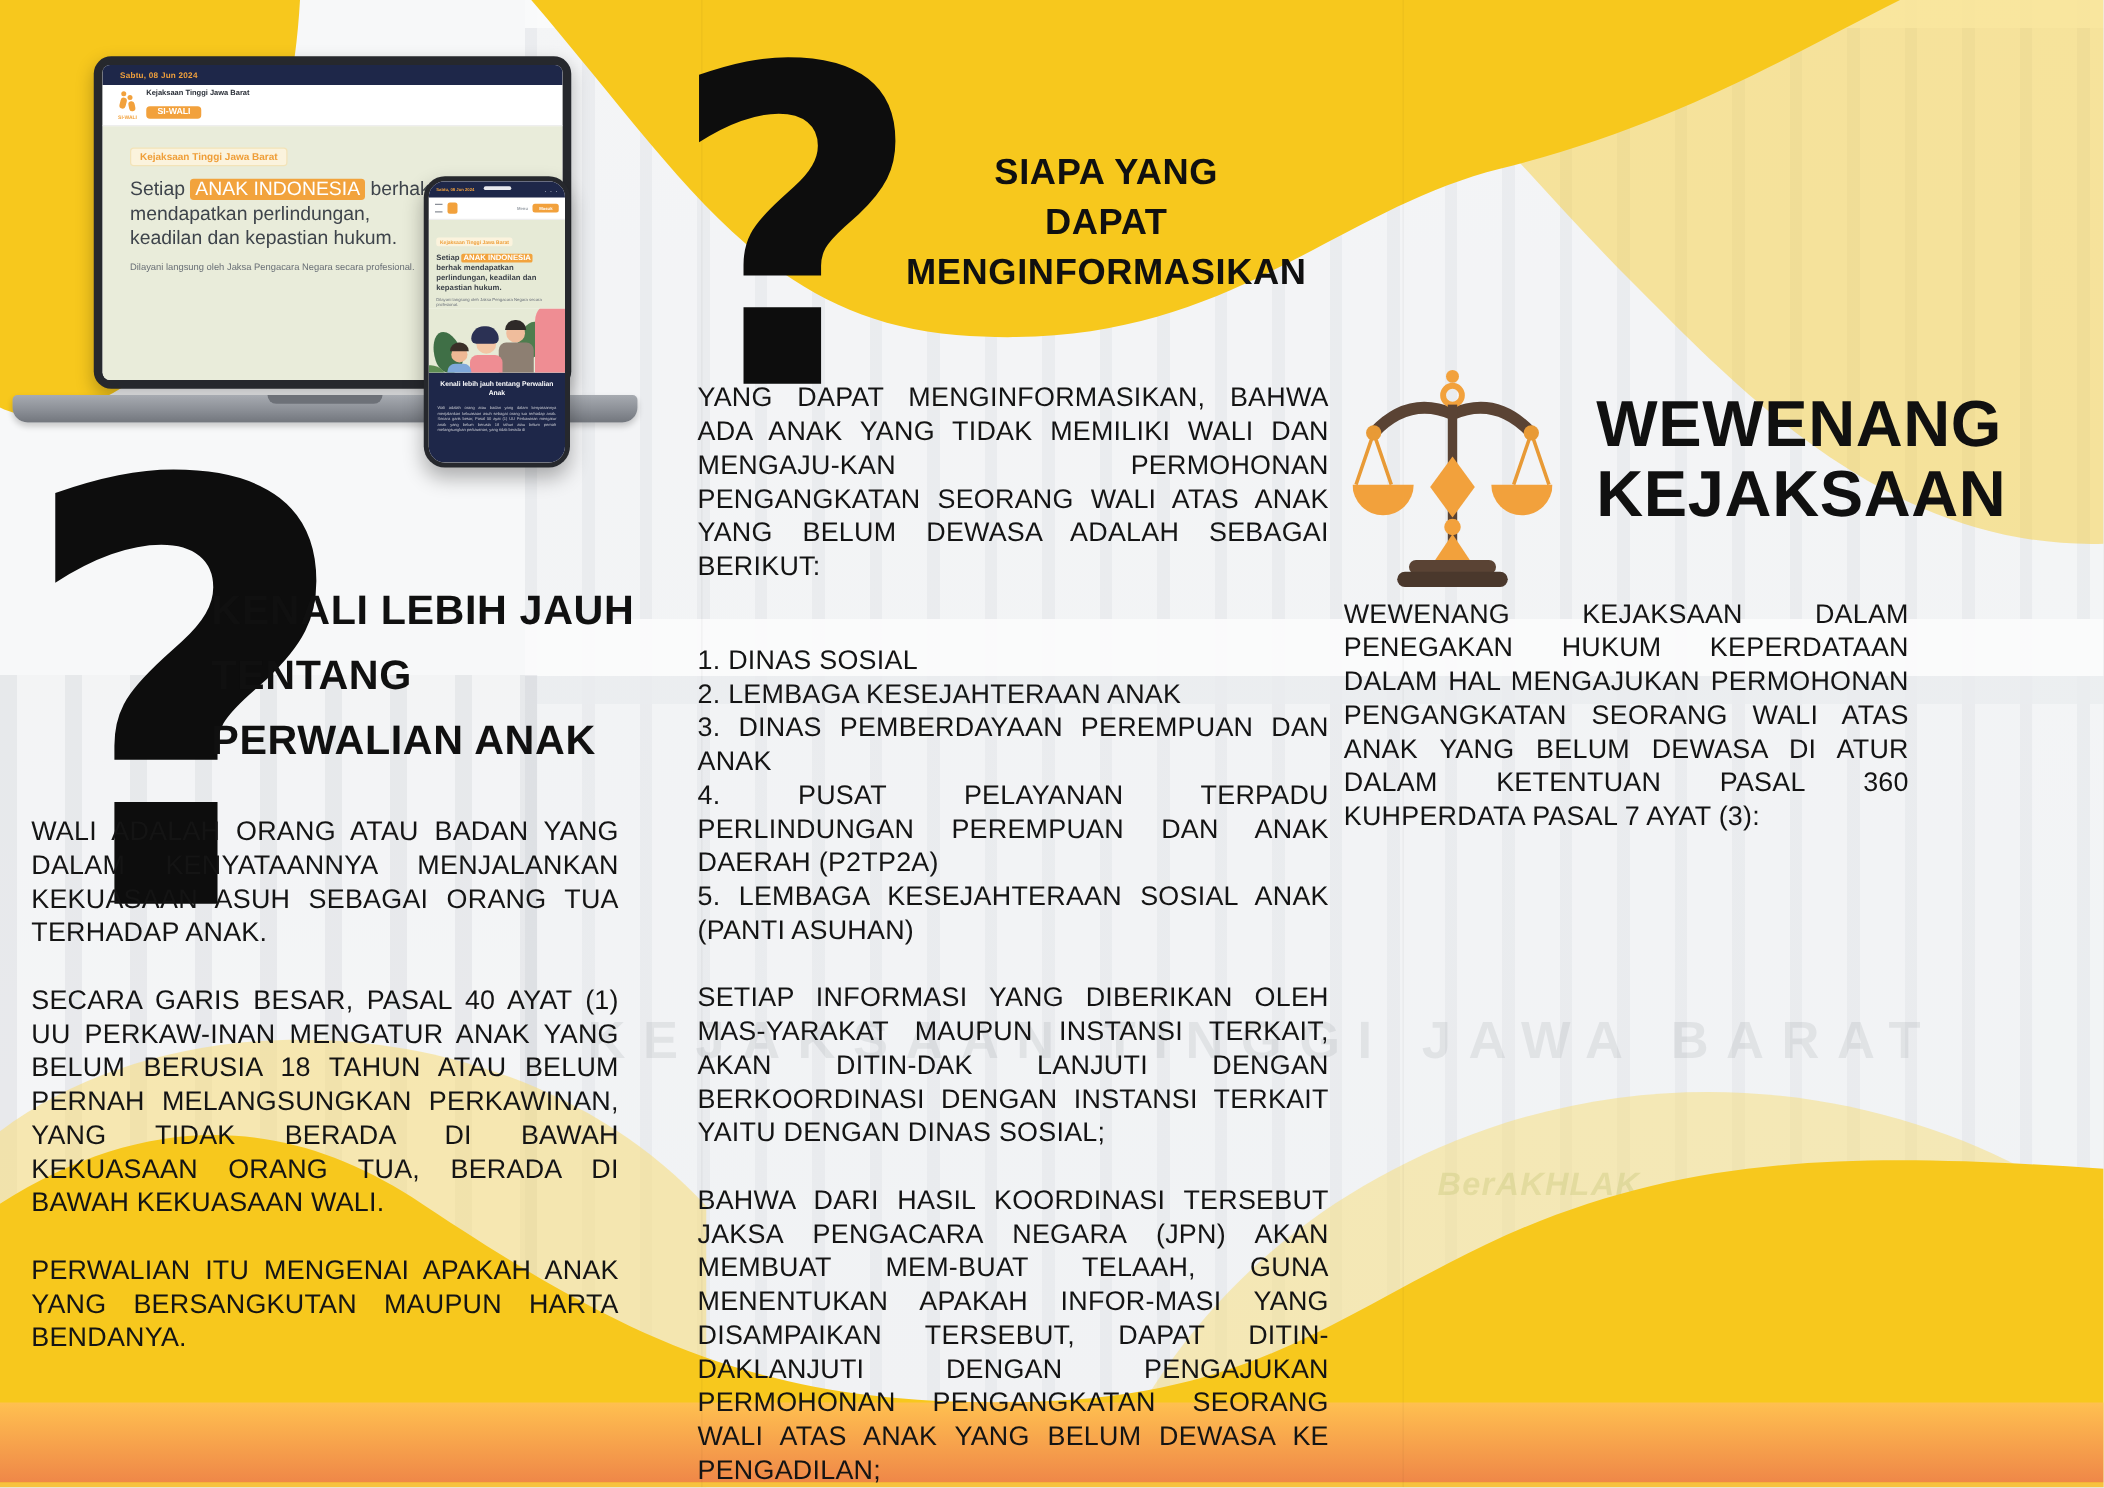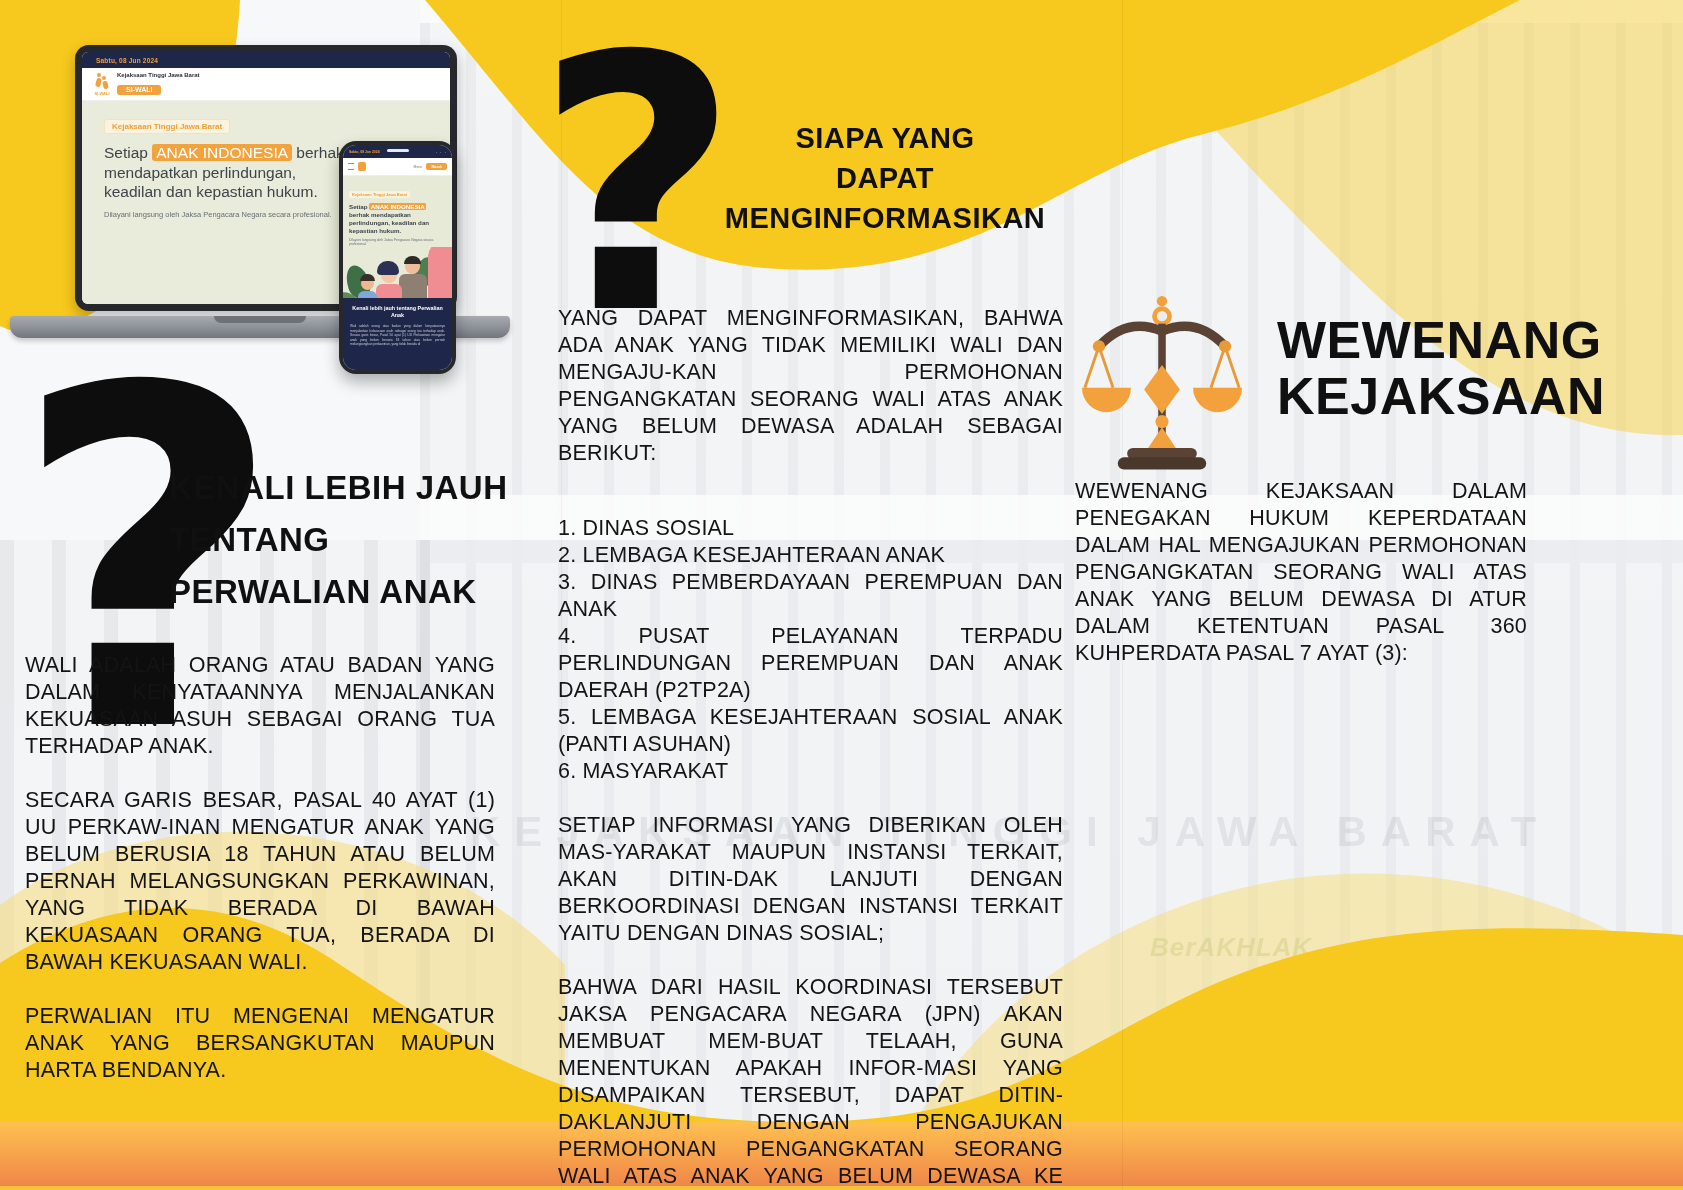--- a/index.html
+++ b/index.html
@@ -225,36 +225,35 @@
     </div>
   </div>
 
   <div class="qmark" style="left:12px;top:352px;font-size:468px;">?</div>
   <div class="head" style="left:169px;top:462px;width:340px;font-size:33px;line-height:52px;">KENALI LEBIH JAUH
 TENTANG
 PERWALIAN ANAK</div>
   <div class="body-text" style="left:25px;top:652px;width:470px;">
     <p>WALI ADALAH ORANG ATAU BADAN YANG DALAM KENYATAANNYA MENJALANKAN KEKUASAAN ASUH SEBAGAI ORANG TUA TERHADAP ANAK.</p>
     <p>SECARA GARIS BESAR, PASAL 40 AYAT (1) UU PERKAW-INAN MENGATUR ANAK YANG BELUM BERUSIA 18 TAHUN ATAU BELUM PERNAH MELANGSUNGKAN PERKAWINAN, YANG TIDAK BERADA DI BAWAH KEKUASAAN ORANG TUA, BERADA DI BAWAH KEKUASAAN WALI.</p>
-    <p>PERWALIAN ITU MENGENAI MENGATUR ANAK YANG BERSANGKUTAN MAUPUN HARTA BENDANYA.</p>
+    <p>PERWALIAN ITU MENGENAI APAKAH ANAK YANG BERSANGKUTAN MAUPUN HARTA BENDANYA.</p>
   </div>
 
   <div class="qmark" style="left:535px;top:28px;font-size:352px;">?</div>
   <div class="head" style="left:700px;top:118px;width:370px;font-size:29px;line-height:40px;text-align:center;">SIAPA YANG
 DAPAT
 MENGINFORMASIKAN</div>
   <div class="body-text" style="left:558px;top:305px;width:505px;">
     <p>YANG DAPAT MENGINFORMASIKAN, BAHWA ADA ANAK YANG TIDAK MEMILIKI WALI DAN MENGAJU-KAN PERMOHONAN PENGANGKATAN SEORANG WALI ATAS ANAK YANG BELUM DEWASA ADALAH SEBAGAI BERIKUT:</p>
     <div class="list" style="margin-bottom:27px;margin-top:48px;">
       <div>1. DINAS SOSIAL</div>
       <div>2. LEMBAGA KESEJAHTERAAN ANAK</div>
       <div>3. DINAS PEMBERDAYAAN PEREMPUAN DAN ANAK</div>
       <div>4. PUSAT PELAYANAN TERPADU PERLINDUNGAN PEREMPUAN DAN ANAK DAERAH (P2TP2A)</div>
       <div>5. LEMBAGA KESEJAHTERAAN SOSIAL ANAK (PANTI ASUHAN)</div>
-      <div>6. MASYARAKAT</div>
     </div>
     <p>SETIAP INFORMASI YANG DIBERIKAN OLEH MAS-YARAKAT MAUPUN INSTANSI TERKAIT, AKAN DITIN-DAK LANJUTI DENGAN BERKOORDINASI DENGAN INSTANSI TERKAIT YAITU DENGAN DINAS SOSIAL;</p>
     <p>BAHWA DARI HASIL KOORDINASI TERSEBUT JAKSA PENGACARA NEGARA (JPN) AKAN MEMBUAT MEM-BUAT TELAAH, GUNA MENENTUKAN APAKAH INFOR-MASI YANG DISAMPAIKAN TERSEBUT, DAPAT DITIN-DAKLANJUTI DENGAN PENGAJUKAN PERMOHONAN PENGANGKATAN SEORANG WALI ATAS ANAK YANG BELUM DEWASA KE PENGADILAN;</p>
   </div>
 
   <svg class="scales" viewBox="0 0 170 190">
     <path d="M18,56 Q48,24 85,40 Q122,24 152,56" fill="none" stroke="#5a4334" stroke-width="10" stroke-linecap="round"></path>
     <circle cx="18" cy="56" r="6.5" fill="#E89A36"></circle>
     <circle cx="152" cy="56" r="6.5" fill="#E89A36"></circle>
     <path d="M18,56 L3,100 M18,56 L33,100" stroke="#E89A36" stroke-width="3"></path>

